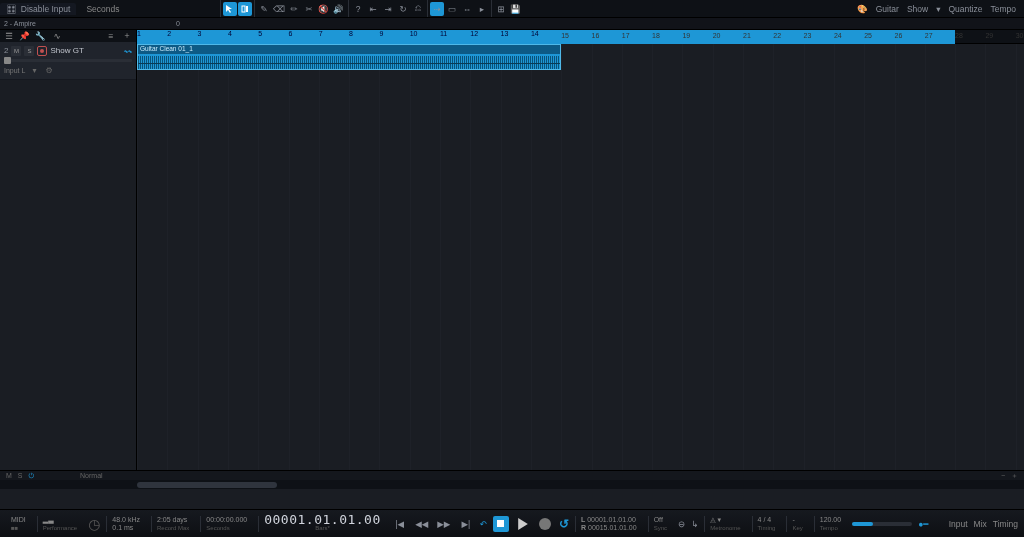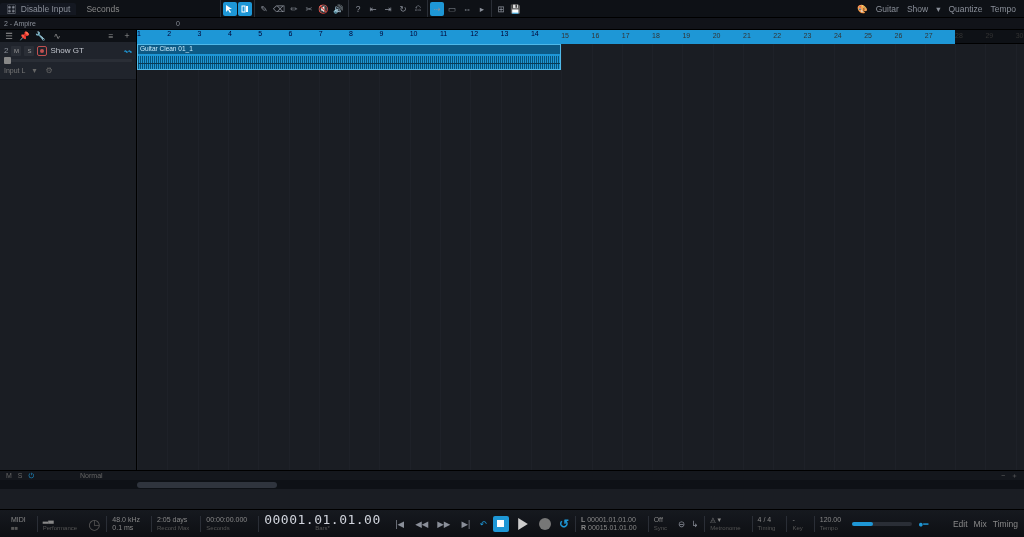--- a/index.html
+++ b/index.html
@@ -317,17 +317,17 @@
     <span>-</span>
     <span class="lbl">Key</span>
   </div>
   <div class="tp-sec">
     <span>120.00</span>
     <span class="lbl">Tempo</span>
   </div>
   <div class="meterbar"></div>
   <span style="color:#1e97d6">●━</span>
   <div class="tp-right">
-    <span>Edit</span>
+    <span>Input</span>
     <span>Mix</span>
     <span>Timing</span>
   </div>
 </div>
 
 </body></html>

